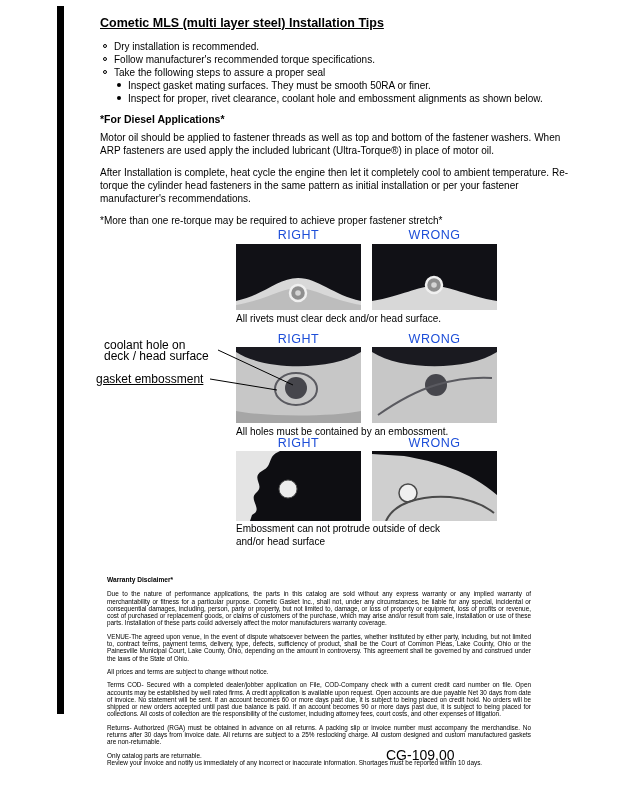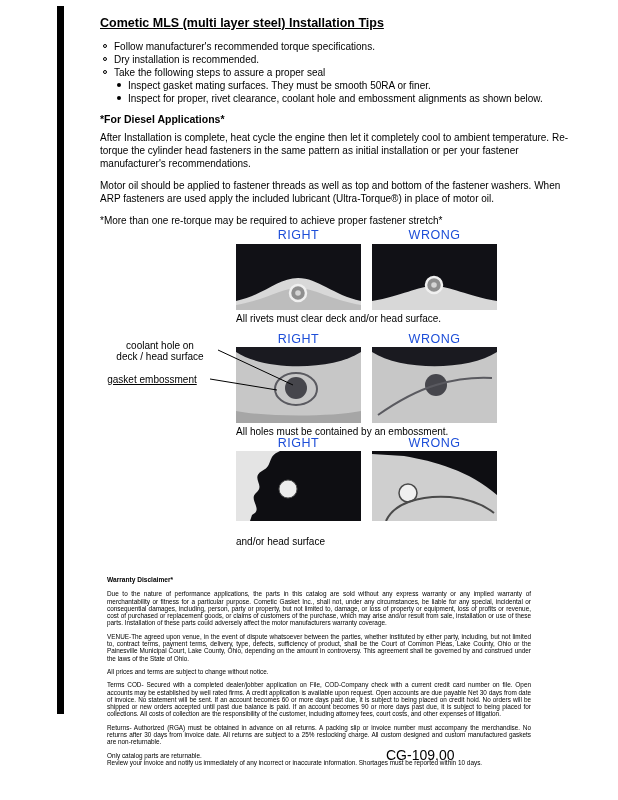--- a/index.html
+++ b/index.html
@@ -22,21 +22,21 @@
   .bullet.filled { background:#000; }
   li.sub { margin-left:14px; }
 
   .diesel-heading { font-size:10.5px; font-weight:bold; margin-bottom:6px; }
   .body-para { font-size:10px; line-height:13px; margin-bottom:9px; }
 
   .diagrams { position:absolute; left:0; top:228px; width:618px; height:332px; }
   .dg-label { position:absolute; width:125px; text-align:center; font-size:12.5px; letter-spacing:.5px; color:#1d4ed8; }
   .dg-img { position:absolute; display:block; }
   .dg-caption { position:absolute; font-size:10px; white-space:nowrap; }
-  .callout-label { position:absolute; font-size:10px; line-height:11px; text-align:center; }
+  .callout-label { position:absolute; font-size:12px; line-height:11px; text-align:left; }
   .callout-lines { position:absolute; left:0; top:0; pointer-events:none; }
 
   .warranty { position:absolute; left:107px; top:576px; width:424px; font-size:6.4px; line-height:7.3px; text-align:justify; }
   .warranty .w-head { font-weight:bold; font-size:6.6px; margin-bottom:7px; text-align:left; }
   .warranty p { margin:0 0 6px; }
   .warranty p.tight { margin-bottom:0; }
 
   .footer-code { position:absolute; left:386px; top:747px; font-size:14px; }
 </style>
 </head>
@@ -44,43 +44,43 @@
 
 <div class="page">
   <div class="rule-bar"></div>
 
   <div class="main-col">
     <div class="title">Cometic MLS (multi layer steel) Installation Tips</div>
 
     <ul class="tips">
       <li>
         <span class="bullet open"></span>
-        <span>Follow manufacturer's recommended torque specifications.</span>
+        <span>Dry installation is recommended.</span>
       </li>
       <li>
         <span class="bullet open"></span>
-        <span>Dry installation is recommended.</span>
+        <span>Follow manufacturer's recommended torque specifications.</span>
       </li>
       <li>
         <span class="bullet open"></span>
         <span>Take the following steps to assure a proper seal</span>
       </li>
       <li class="sub">
         <span class="bullet filled"></span>
         <span>Inspect gasket mating surfaces.  They must be smooth 50RA or finer.</span>
       </li>
       <li class="sub">
         <span class="bullet filled"></span>
         <span>Inspect for proper, rivet clearance, coolant hole and embossment alignments as shown below.</span>
       </li>
     </ul>
 
     <div class="diesel-heading">*For Diesel Applications*</div>
+    <p class="body-para">Motor oil should be applied to fastener threads as well as top and bottom of the fastener washers. When ARP fasteners are used apply the included lubricant (Ultra-Torque®) in place of motor oil.</p>
     <p class="body-para">After Installation is complete, heat cycle the engine then let it completely cool to ambient temperature. Re-torque the cylinder head fasteners in the same pattern as initial installation or per your fastener manufacturer's recommendations.</p>
-    <p class="body-para">Motor oil should be applied to fastener threads as well as top and bottom of the fastener washers. When ARP fasteners are used apply the included lubricant (Ultra-Torque®) in place of motor oil.</p>
     <p class="body-para">*More than one re-torque may be required to achieve proper fastener stretch*</p>
   </div>
 
   <div class="diagrams">
 
     <div class="dg-label" style="left:236px; top:0;">RIGHT</div>
     <div class="dg-label" style="left:372px; top:0;">WRONG</div>
 
     <svg class="dg-img" style="left:236px; top:16px;" width="125" height="66" viewBox="0 0 125 66">
       <rect width="125" height="66" fill="#111116"></rect>
@@ -135,20 +135,21 @@
       <circle cx="52" cy="38" r="9" fill="none" stroke="#555555" stroke-width="1"></circle>
     </svg>
 
     <svg class="dg-img" style="left:372px; top:223px;" width="125" height="70" viewBox="0 0 125 70">
       <rect width="125" height="70" fill="#cfcfcf"></rect>
       <path d="M0,0 H125 V44 C98,20 62,10 32,5 L0,3 Z" fill="#0e0e12"></path>
       <circle cx="36" cy="42" r="9" fill="#f0f0f0" stroke="#4a4a4a" stroke-width="1.5"></circle>
       <path d="M14,70 C22,52 48,44 78,46 C98,48 112,54 122,62" fill="none" stroke="#4a4a4a" stroke-width="2"></path>
     </svg>
 
+    <div class="dg-caption" style="left:236px; top:295px;">Embossment can not protrude outside of deck</div>
     <div class="dg-caption" style="left:236px; top:308px;">and/or head surface</div>
 
     <svg class="callout-lines" width="618" height="332" viewBox="0 0 618 332">
       <line x1="218" y1="122" x2="293" y2="157" stroke="#000" stroke-width="1"></line>
       <line x1="210" y1="151" x2="277" y2="162" stroke="#000" stroke-width="1"></line>
     </svg>
   </div>
 
   <div class="warranty">
     <div class="w-head">Warranty Disclaimer*</div>

